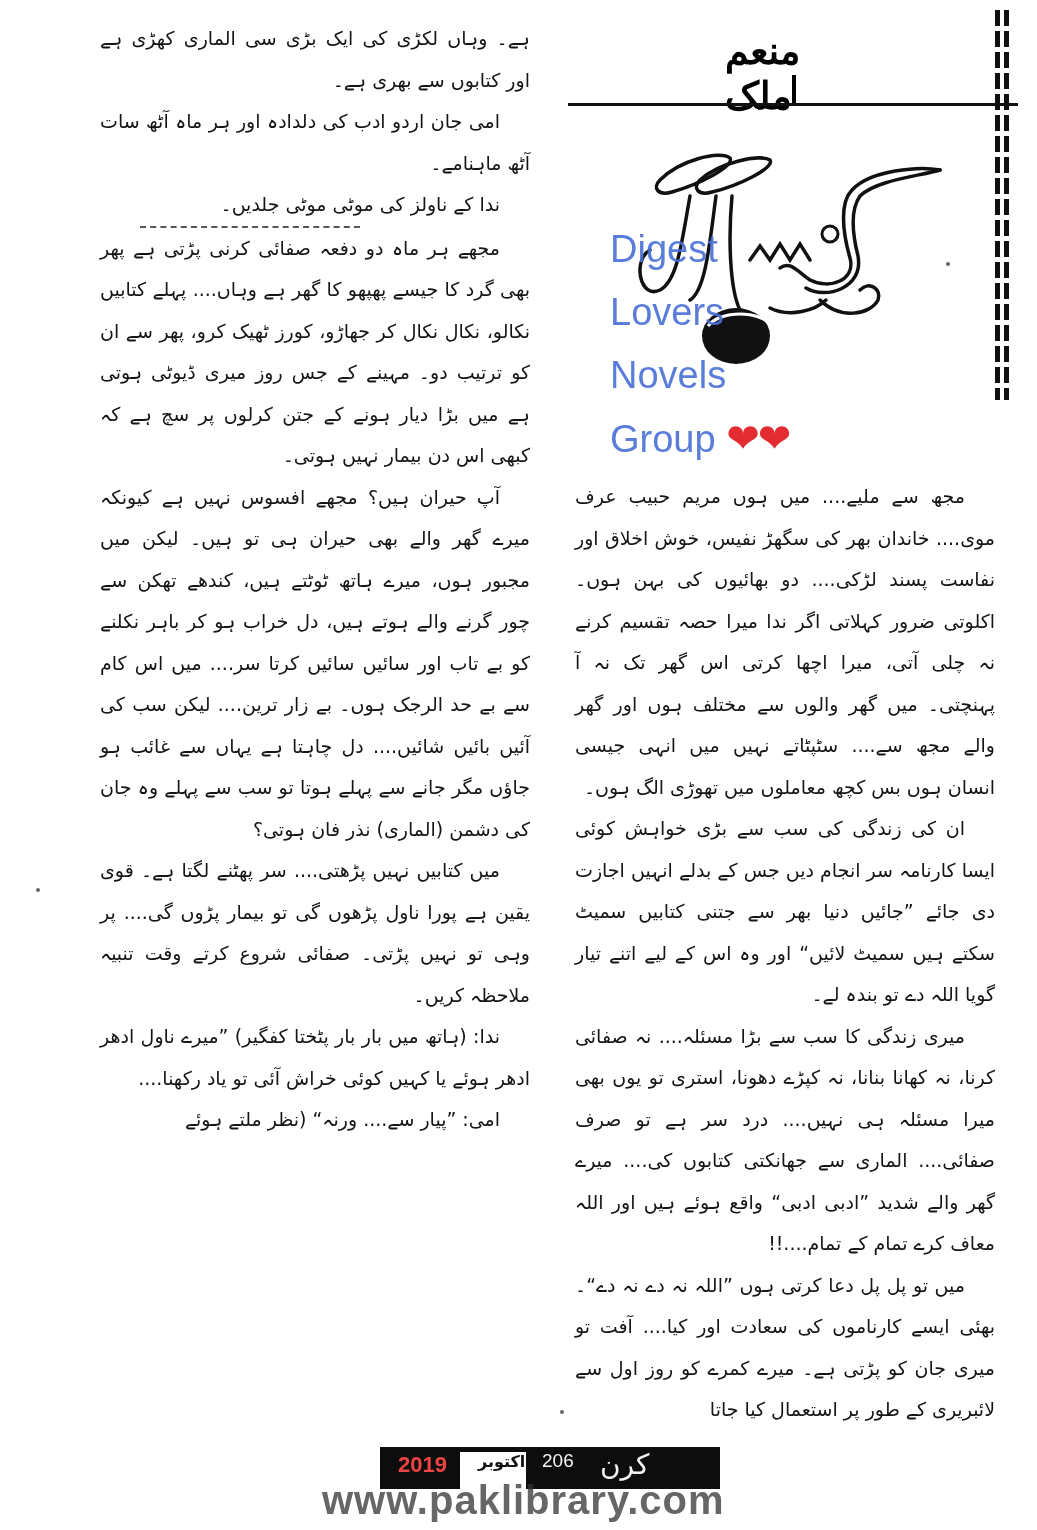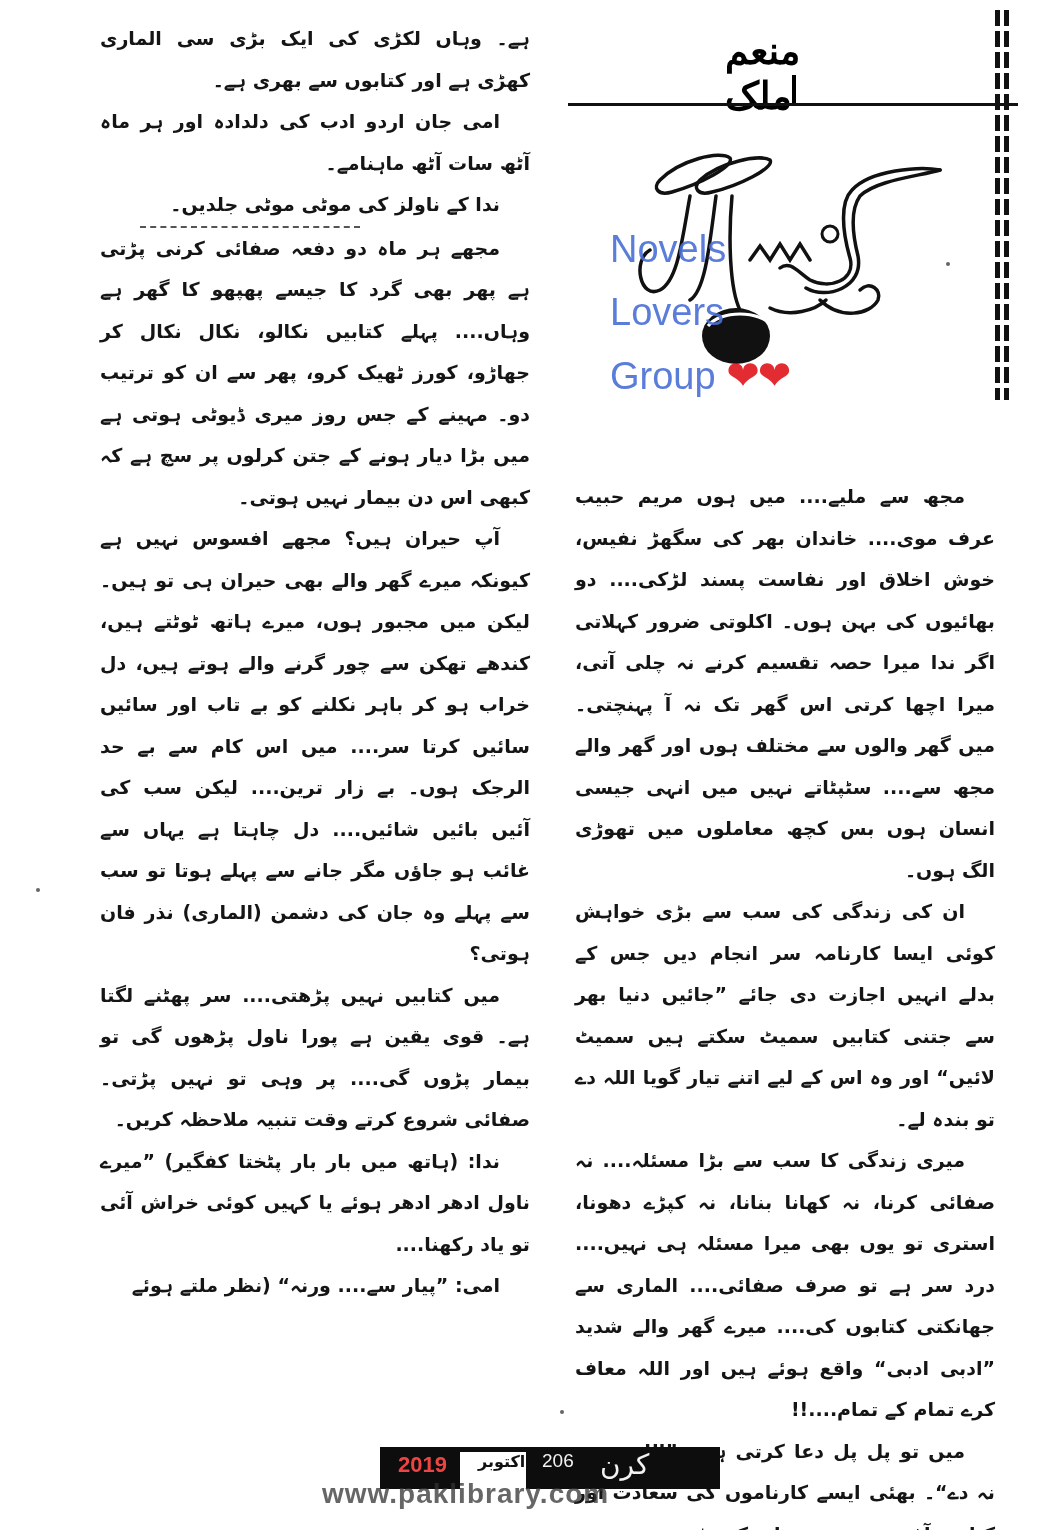--- a/index.html
+++ b/index.html
@@ -1,19 +1,19 @@
 <!DOCTYPE html>
 <html><head>
 <meta charset="utf-8">
 <style>
   html, body { margin:0; padding:0; background:#ffffff; }
   body { width:1037px; height:1530px; position:relative; overflow:hidden;
          font-family:"DejaVu Sans", sans-serif; color:#111; }
   .col { position:absolute; direction:rtl; text-align:justify; font-family:"DejaVu Sans", sans-serif;
-         font-weight:bold; font-size:19px; line-height:41.5px; color:#151515; }
+         font-weight:normal; font-size:19px; line-height:41.5px; color:#151515; }
   #left-col { left:100px; top:18px; width:430px; }
   #right-col { left:575px; top:476px; width:420px; }
   .col p { margin:0; }
   .col p.indent { text-indent:30px; }
   .divider-dash { border-top:2px dashed #555; width:220px; margin:0 auto 0 40px; height:0; }
   .author { position:absolute; left:725px; top:28px; width:150px; text-align:left; direction:rtl;
             font-family:"DejaVu Serif", serif; font-weight:bold; font-size:38px; color:#000; }
   .author-stem { position:absolute; left:792px; top:75px; width:4px; height:28px; background:#000; }
   .hrule { position:absolute; left:568px; top:103px; width:450px; height:3px; background:#111; }
   .vrule { position:absolute; top:10px; width:5px; height:390px;
@@ -26,21 +26,21 @@
   .hearts { color:#e0161b; font-size:40px; letter-spacing:-2px; }
   .footer-band { position:absolute; left:380px; top:1447px; width:340px; height:42px; background:#0d0d0d; }
   .footer-white { position:absolute; left:460px; top:1452px; width:66px; height:46px; background:#fff; }
   .footer-year { position:absolute; left:398px; top:1452px; color:#ef4444; font-family:Liberation Sans, sans-serif;
                  font-size:22px; font-weight:bold; }
   .footer-month { position:absolute; left:478px; top:1452px; color:#111; font-size:16px; font-weight:bold; direction:rtl; }
   .footer-page { position:absolute; left:542px; top:1450px; color:#f2f2f2; font-family:"Liberation Sans", sans-serif;
                  font-size:19px; }
   .footer-mag { position:absolute; left:600px; top:1448px; color:#f2f2f2; font-size:28px; direction:rtl; }
   .footer-url { position:absolute; left:322px; top:1478px; color:#333; font-family:"Liberation Sans", sans-serif;
-                font-size:28px; font-weight:bold; letter-spacing:1px; opacity:0.75; }
+                font-size:40px; font-weight:bold; letter-spacing:1px; opacity:0.75; }
   .speck { position:absolute; width:4px; height:4px; background:#666; border-radius:50%; }
 </style>
 </head>
 <body>
 
 <div class="author">منعم ملک</div>
 <div class="author-stem"></div>
 <div class="hrule"></div>
 <div class="vrule" id="vrule-1"></div>
 <div class="vrule" id="vrule-2"></div>
@@ -57,22 +57,23 @@
     <path d="M130 120 L140 106 L150 120 L160 104 L170 120 L180 104 L190 120"></path>
     <path d="M200 160 C 220 180, 250 175, 258 160 C 262 150, 250 140, 240 150"></path>
     <path d="M150 168 C 170 178, 196 170, 206 160"></path>
   </g>
   <circle cx="210" cy="94" r="8" fill="none" stroke="#111" stroke-width="3"></circle>
   <ellipse cx="116" cy="196" rx="34" ry="28" fill="#111"></ellipse>
   <path d="M88 186 C 100 170, 140 170, 152 186" fill="none" stroke="#fff" stroke-width="3"></path>
 </svg>
 
 <div class="watermark">
+  <div>Digest</div>
+  <div>Lovers</div>
   <div>Novels</div>
-  <div>Lovers</div>
   <div>
     <span>Group</span>
     <span class="hearts">❤❤</span>
   </div>
 </div>
 
 <div class="col" id="left-col">
   <p>ہے۔ وہاں لکڑی کی ایک بڑی سی الماری کھڑی ہے اور کتابوں سے بھری ہے۔</p>
   <p class="indent">امی جان اردو ادب کی دلدادہ اور ہر ماہ آٹھ سات آٹھ ماہنامے۔</p>
   <p class="indent">ندا کے ناولز کی موٹی موٹی جلدیں۔</p>

